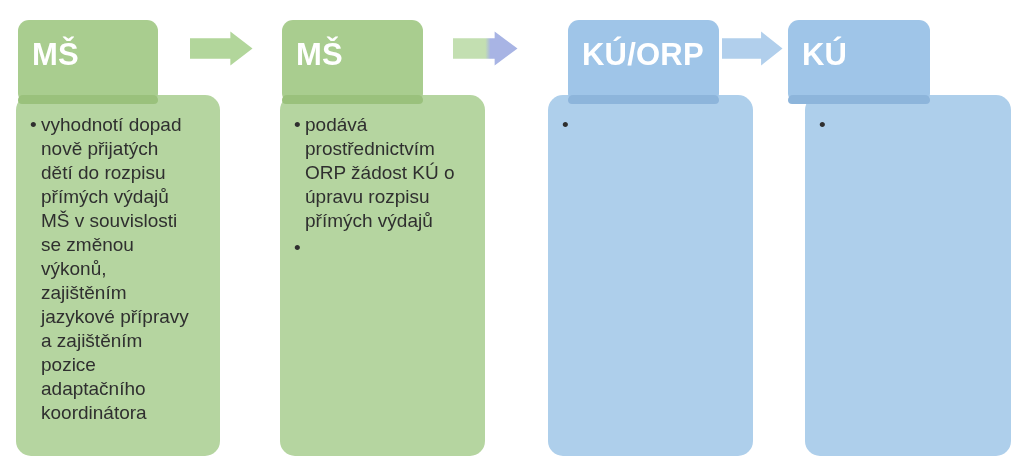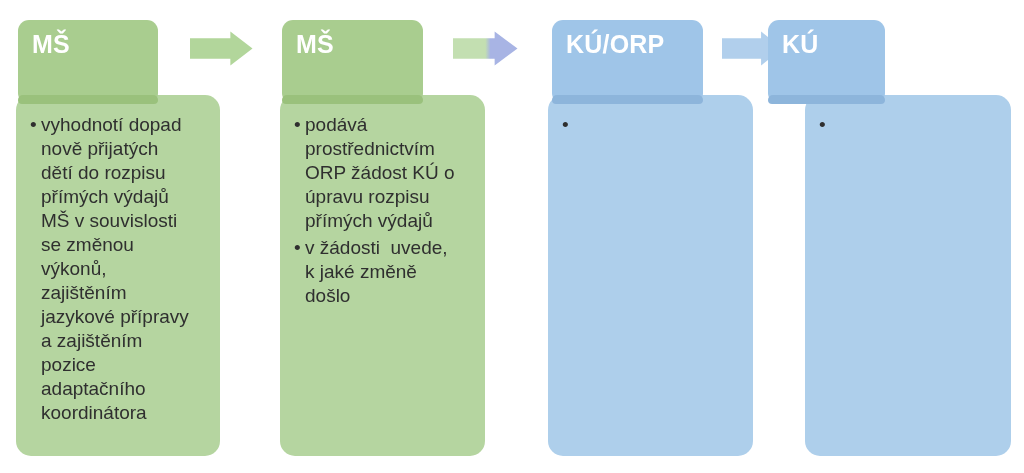--- a/index.html
+++ b/index.html
@@ -43,29 +43,29 @@
   .blue  .body-box   { background: var(--blue_body,    #aecfeb); }
   .blue  .header-box { background: var(--blue_header,  #9fc5e8); }
   .blue  .band       { background: var(--blue_overlap, #8db5db); }
 
   
   .c1 .body-box { left: 16px;  width: 204px; }
   .c1 .header-box, .c1 .band { left: 18px;  width: 140px; }
   .c2 .body-box { left: 280px; width: 205px; }
   .c2 .header-box, .c2 .band { left: 282px; width: 141px; }
   .c3 .body-box { left: 548px; width: 205px; }
-  .c3 .header-box, .c3 .band { left: 552px; width: 151px; }
+  .c3 .header-box, .c3 .band { left: 568px; width: 151px; }
   .c4 .body-box { left: 805px; width: 206px; }
-  .c4 .header-box, .c4 .band { left: 768px; width: 117px; }
+  .c4 .header-box, .c4 .band { left: 788px; width: 142px; }
 
   
   .header-label {
     display: block;
-    padding: 9px 6px 0 14px;
-    font-size: 25px;
+    padding: 20px 6px 0 14px;
+    font-size: 31px;
     font-weight: bold;
     line-height: 30px;
     color: var(--header_text, #ffffff);
     letter-spacing: 0.2px;
   }
   
   .bullets {
     margin: 0;
     padding: 18px 6px 0 14px;
     list-style: none;
@@ -146,23 +146,20 @@
         <li>
           <span class="dot">•</span>
           <span class="btext">podává
 prostřednictvím
 ORP žádost KÚ o
 úpravu rozpisu
 přímých výdajů</span>
         </li>
         <li>
           <span class="dot">•</span>
-          <span class="btext">v žádosti  uvede,
-k jaké změně
-došlo</span>
         </li>
       </ul>
     </div>
     <div class="header-box">
       <span class="header-label">MŠ</span>
     </div>
     <div class="band"></div>
   </section>
 
   <div class="arrow a2">

